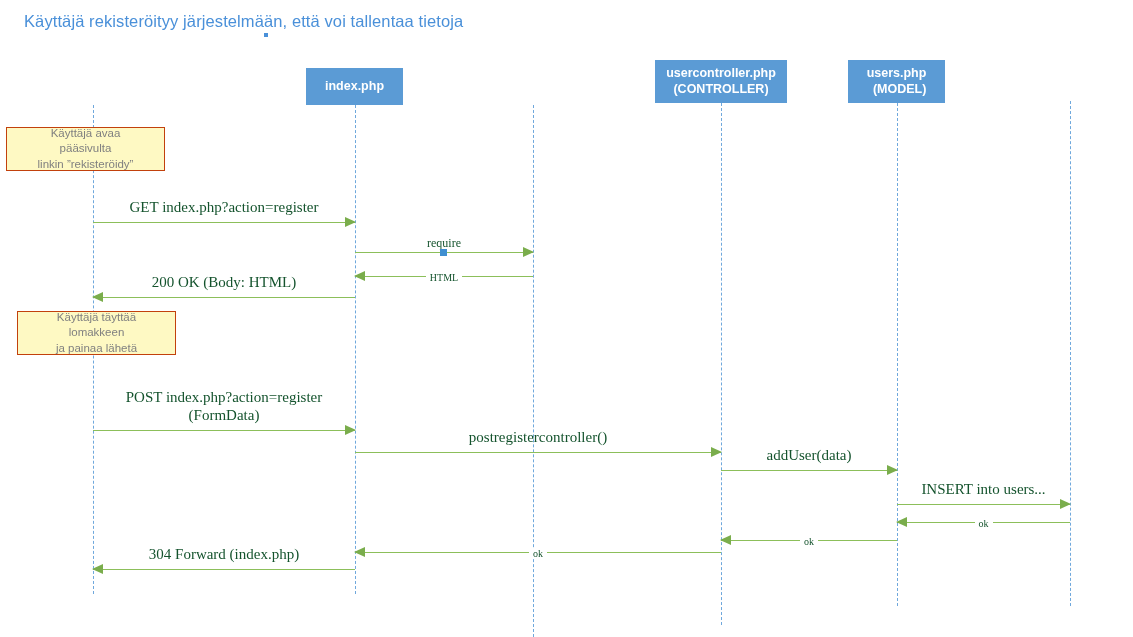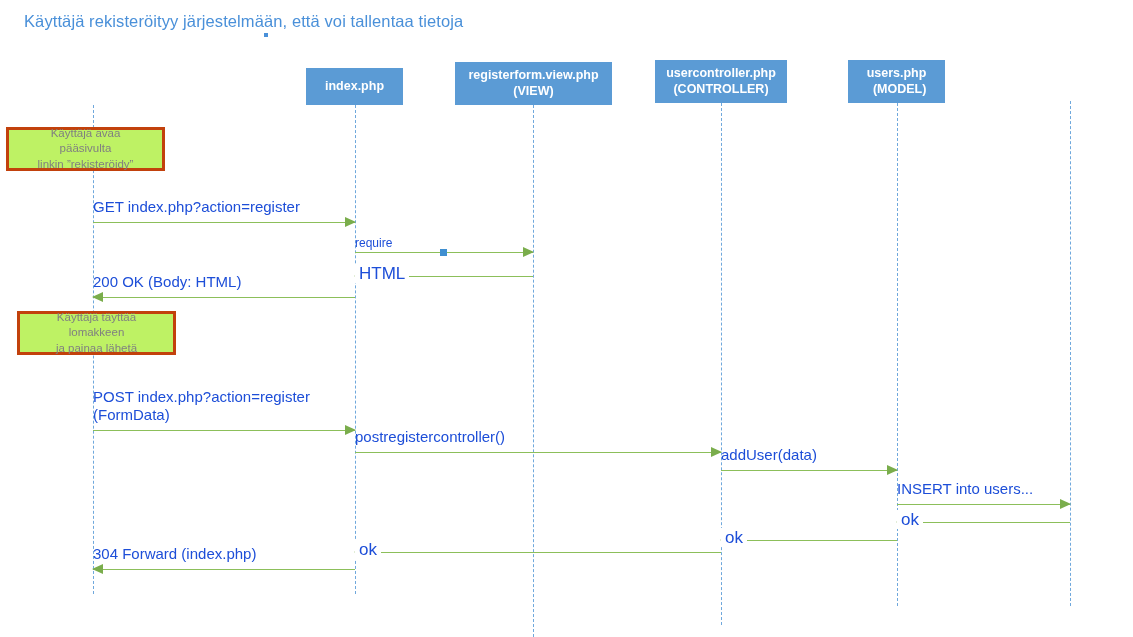--- a/index.html
+++ b/index.html
@@ -61,22 +61,22 @@
   
   .lifeline {
     position: absolute;
     width: 0;
     border-left: 1.4px dashed #6fa8dc;
   }
 
   
   .note-box {
     position: absolute;
-    background: #bef264;
-    border: 3px solid #c2410c;
+    background: #fef9c3;
+    border: 1px solid #c2410c;
     color: #808080;
     font-size: 11.5px;
     line-height: 1.35;
     display: flex;
     align-items: center;
     justify-content: center;
     text-align: center;
     box-sizing: border-box;
     padding: 4px 22px;
     z-index: 5;
@@ -108,29 +108,31 @@
     right: -1px;
     border-left: 11px solid #7aad4c;
   }
   .arrowhead.left {
     left: -1px;
     border-right: 11px solid #7aad4c;
   }
   .msg-label {
     position: absolute;
     width: 100%;
-    color: #1d4ed8;
+    text-align: center;
+    color: #14532d;
     white-space: pre-line;
     line-height: 1.2;
+    font-family: Liberation Serif, serif;
   }
   .msg-label.big  { font-size: 15px; bottom: 6px; }
   .msg-label.small{ font-size: 12px; bottom: 2px; }
   
   .msg-label.inline {
-    font-size: 17px;
+    font-size: 10px;
     bottom: -8px;
   }
   .msg-label.inline span {
     background: #ffffff;
     padding: 0 4px;
   }
   .msg-handle {
     position: absolute;
     width: 7px;
     height: 7px;
@@ -150,24 +152,20 @@
   <div class="lifeline" style="left:533px; top:105px; height:532px;"></div>
   <div class="lifeline" style="left:721px; top:103px; height:522px;"></div>
   <div class="lifeline" style="left:897px; top:103px; height:503px;"></div>
   <div class="lifeline" style="left:1070px; top:101px; height:505px;"></div>
 
 
   <div class="participant-box" style="left:306px; top:68px; width:97px; height:37px;">
     <span class="participant-label">index.php</span>
   </div>
 
-  <div class="participant-box" style="left:455px; top:62px; width:157px; height:43px;">
-    <span class="participant-label">registerform.view.php
-(VIEW)</span>
-  </div>
 
   <div class="participant-box" style="left:655px; top:60px; width:132px; height:43px;">
     <span class="participant-label">usercontroller.php
 (CONTROLLER)</span>
   </div>
 
   <div class="participant-box" style="left:848px; top:60px; width:97px; height:43px;text-align:right;">
     <span class="participant-label">users.php
 (MODEL)</span>
   </div>

